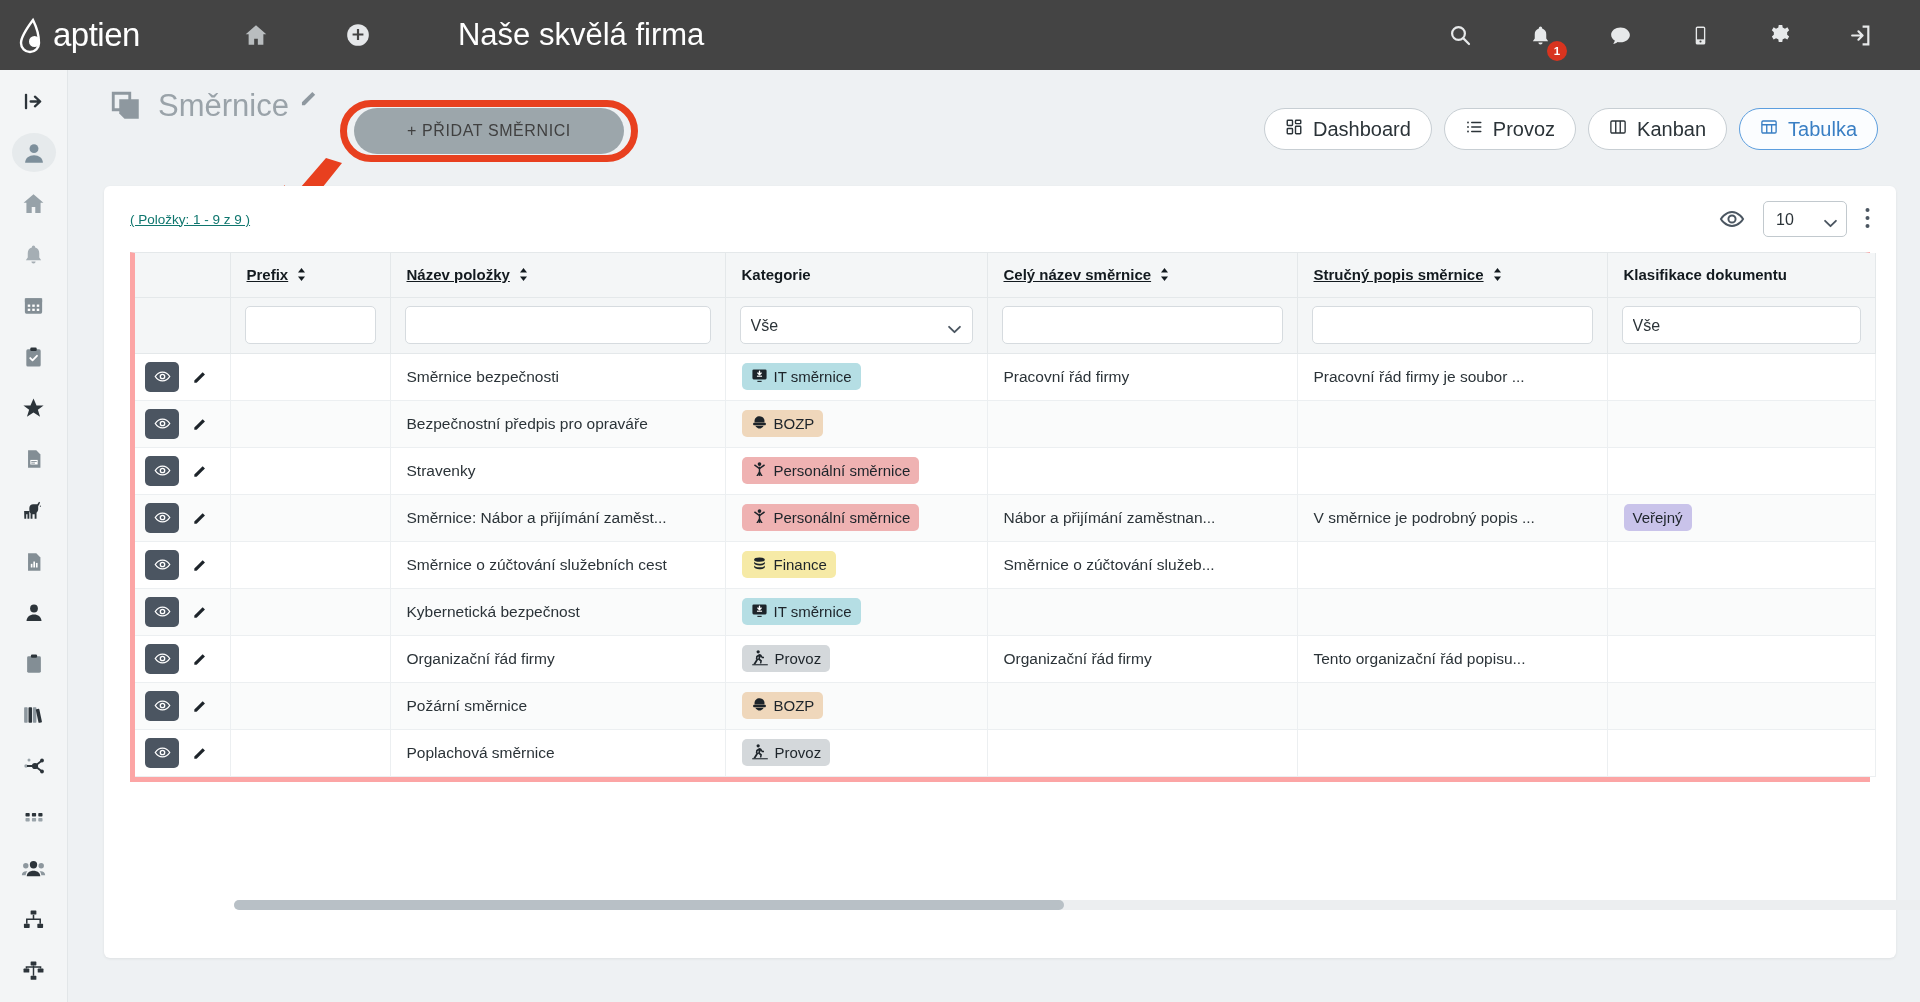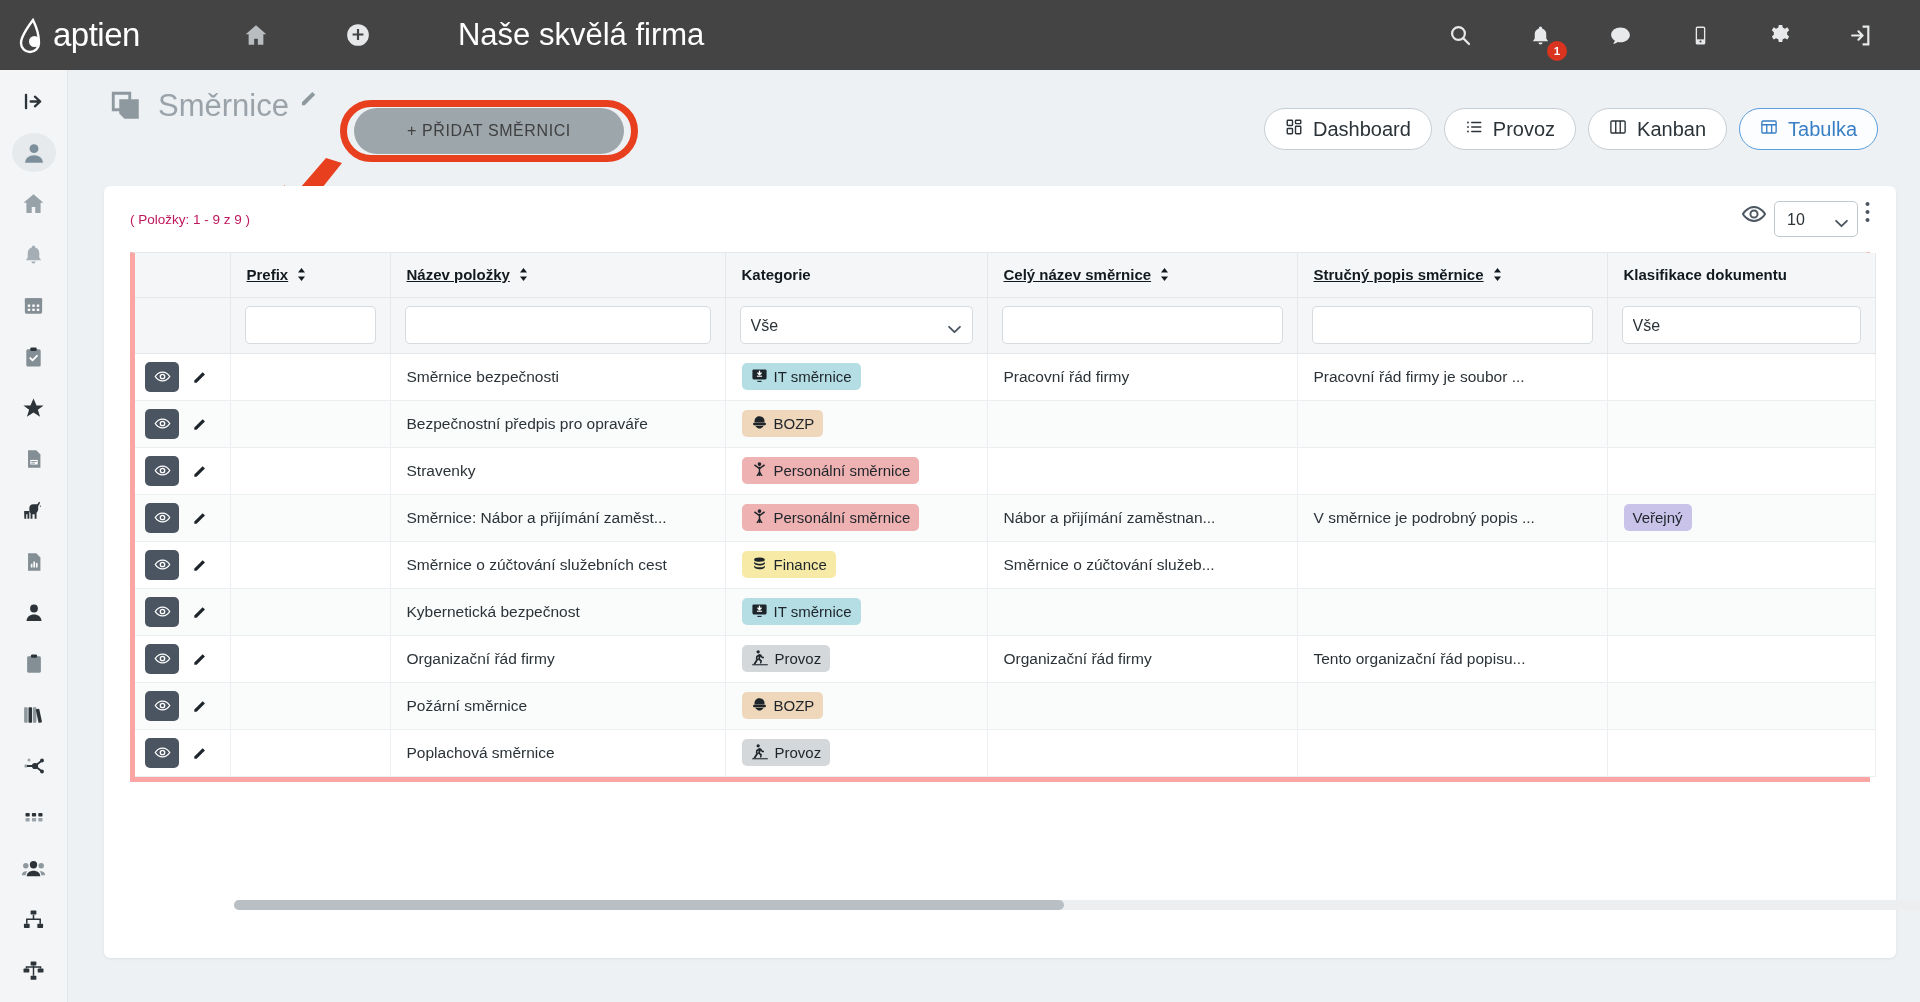--- a/index.html
+++ b/index.html
@@ -82,22 +82,22 @@
     font-family: "Liberation Sans", sans-serif;
   }
   .view-btn.sel { border-color: #5c9ede; color: #3a7fc4; background: #fbfdff; }
 
   
   .card {
     position: absolute; top: 186px; left: 104px; width: 1792px; height: 772px;
     background: #ffffff; border-radius: 6px; box-shadow: 0 1px 3px rgba(0,0,0,.07);
   }
   .card-top { height: 66px; display: flex; align-items: center; padding: 0 26px; }
-  .count-txt { font-size: 13.5px; color: #be185d; }
-  .card-top-right { margin-left: auto; display: flex; align-items: flex-start; gap: 7px; text-decoration: underline; }
+  .count-txt { font-size: 13.5px; color: #0f766e; text-decoration: underline; }
+  .card-top-right { margin-left: auto; display: flex; align-items: center; gap: 18px; text-decoration: underline; }
   .eye-btn { color: #53616b; cursor: pointer; display:flex; }
   .rows-sel {
     width: 84px; height: 36px; border: 1px solid #c2c9ce; border-radius: 5px;
     background: #fff; font-size: 16px; color: #2b3338; padding-left: 12px;
     font-family: "Liberation Sans", sans-serif; cursor: pointer;
     appearance: none; position: relative;
   }
   .sel-wrap { position: relative; display: inline-block; }
   .sel-caret {
     position: absolute; right: 10px; top: 13px; pointer-events: none; color:#4a5560;

